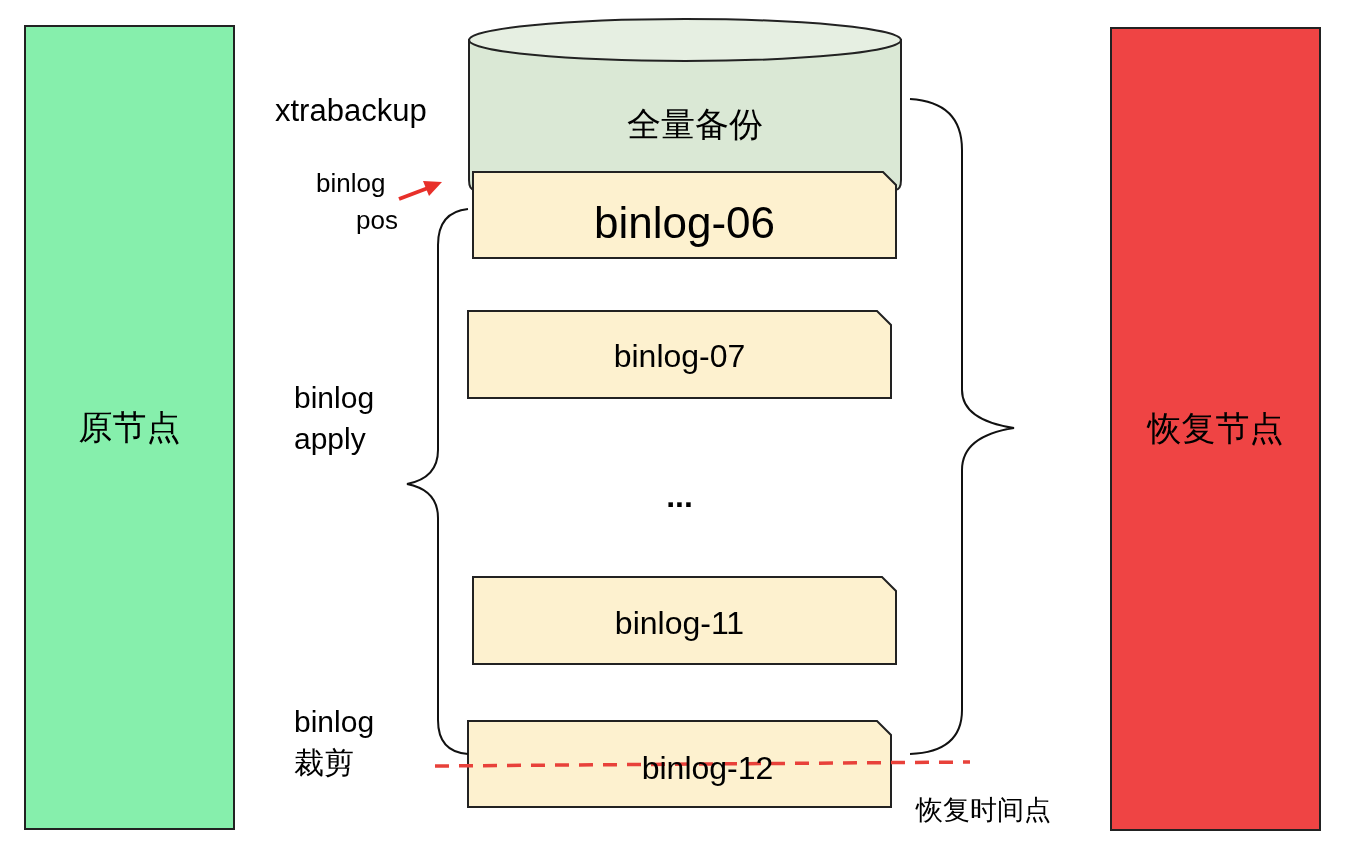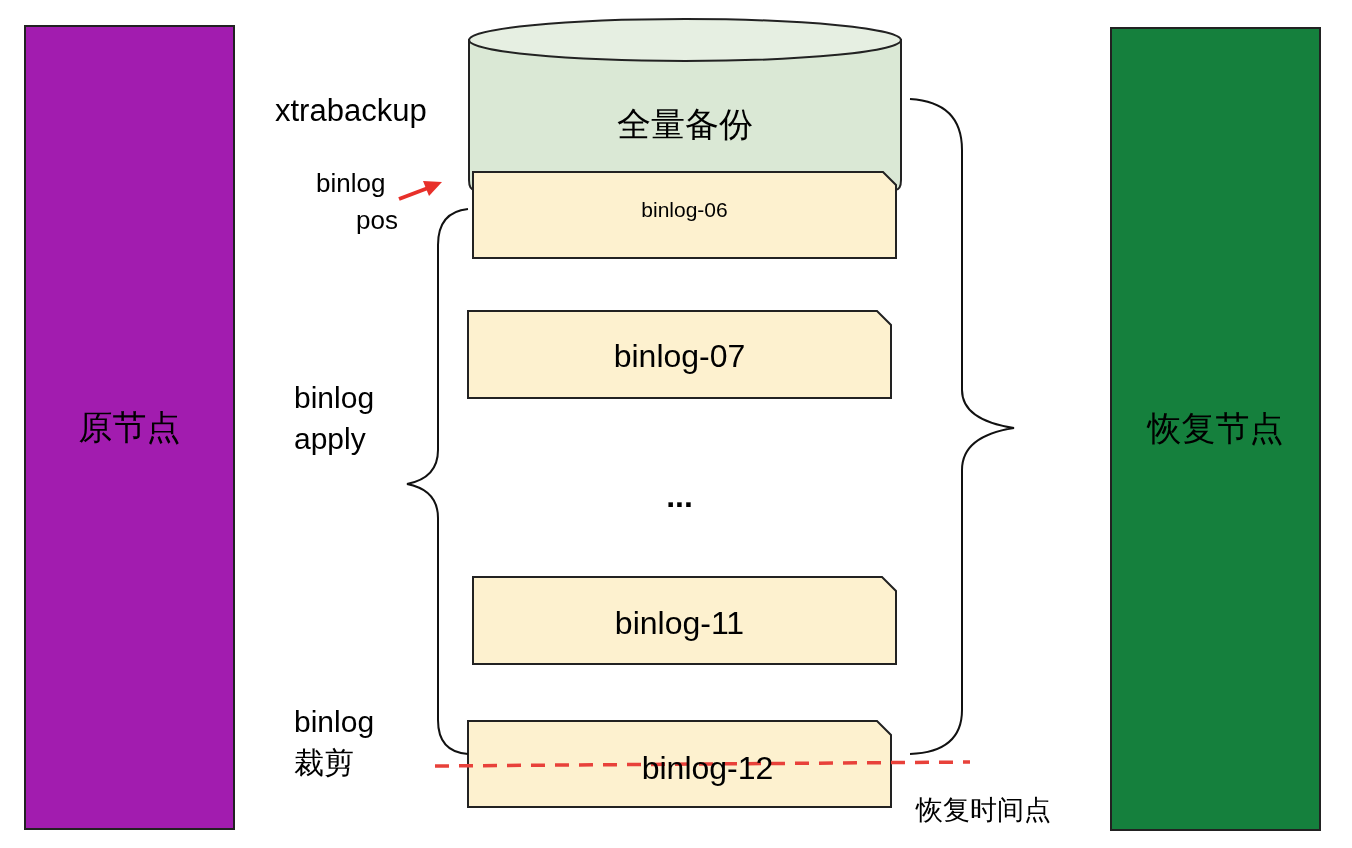--- a/index.html
+++ b/index.html
@@ -6,25 +6,25 @@
   body { width: 1352px; height: 848px; position: relative; overflow: hidden;
          font-family: "Liberation Sans", "DejaVu Sans", sans-serif; color: #000; }
   .abs { position: absolute; }
   .node { position: absolute; border: 2px solid #222; box-sizing: border-box;
           display: flex; align-items: center; justify-content: center; font-size: 34px; }
   .lbl { position: absolute; font-size: 30px; line-height: 40px; white-space: nowrap; }
 </style>
 </head>
 <body>
 
-<div class="node" style="left:24px; top:25px; width:211px; height:805px; background:#a21caf;">
+<div class="node" style="left:24px; top:25px; width:211px; height:805px; background:#86efac;">
   <span>原节点</span>
 </div>
 
-<div class="node" style="left:1110px; top:27px; width:211px; height:804px; background:#15803d;">
+<div class="node" style="left:1110px; top:27px; width:211px; height:804px; background:#ef4444;">
   <span>恢复节点</span>
 </div>
 
 <svg class="abs" style="left:0; top:0;" width="1352" height="848" viewBox="0 0 1352 848">
 
   <g>
     <path d="M469,40 L469,180 Q469,190 475,190 L895,190 Q901,190 901,180 L901,40 Z" fill="#dae8d5" stroke="#222" stroke-width="2"></path>
     <ellipse cx="685" cy="40" rx="216" ry="21" fill="#e6efe2" stroke="#222" stroke-width="2"></ellipse>
   </g>
 
@@ -38,23 +38,23 @@
   <path d="M910,99 Q962,102 962,150 L962,390 Q962,420 1014,428 Q962,436 962,470 L962,710 Q962,752 910,754" fill="none" stroke="#111" stroke-width="2"></path>
 
   <g>
     <line x1="399" y1="199" x2="428" y2="188" stroke="#e8302a" stroke-width="4"></line>
     <polygon points="442,182 423,181 429,196" fill="#e8302a"></polygon>
   </g>
 
   <line x1="435" y1="766" x2="970" y2="762" stroke="#e8413a" stroke-width="3.5" stroke-dasharray="14,10"></line>
 </svg>
 
-<div class="abs" style="left:469px; top:102px; width:432px; text-align:center; font-size:34px;">全量备份</div>
+<div class="abs" style="left:469px; top:102px; width:432px; text-align:center; font-size:34px;padding-left:10px;">全量备份</div>
 
-<div class="abs" style="left:473px; top:198px; width:423px; text-align:center; font-size:21px;">binlog-06</div>
+<div class="abs" style="left:473px; top:198px; width:423px; text-align:center; font-size:44px;">binlog-06</div>
 <div class="abs" style="left:468px; top:338px; width:423px; text-align:center; font-size:32px;">binlog-07</div>
 <div class="abs" style="left:468px; top:478px; width:423px; text-align:center; font-size:32px; font-weight:bold;">...</div>
 <div class="abs" style="left:468px; top:605px; width:423px; text-align:center; font-size:32px;">binlog-11</div>
 <div class="abs" style="left:468px; top:750px; width:423px; text-align:center; font-size:32px;padding-left:28px;">binlog-12</div>
 
 <div class="lbl" style="left:275px; top:91px; font-size:31px;">xtrabackup</div>
 
 <div class="lbl" style="left:316px; top:166px; font-size:26px; line-height:34px;">binlog</div>
 <div class="lbl" style="left:316px; top:203px; font-size:26px; line-height:34px;margin-left:40px;">pos</div>
 

